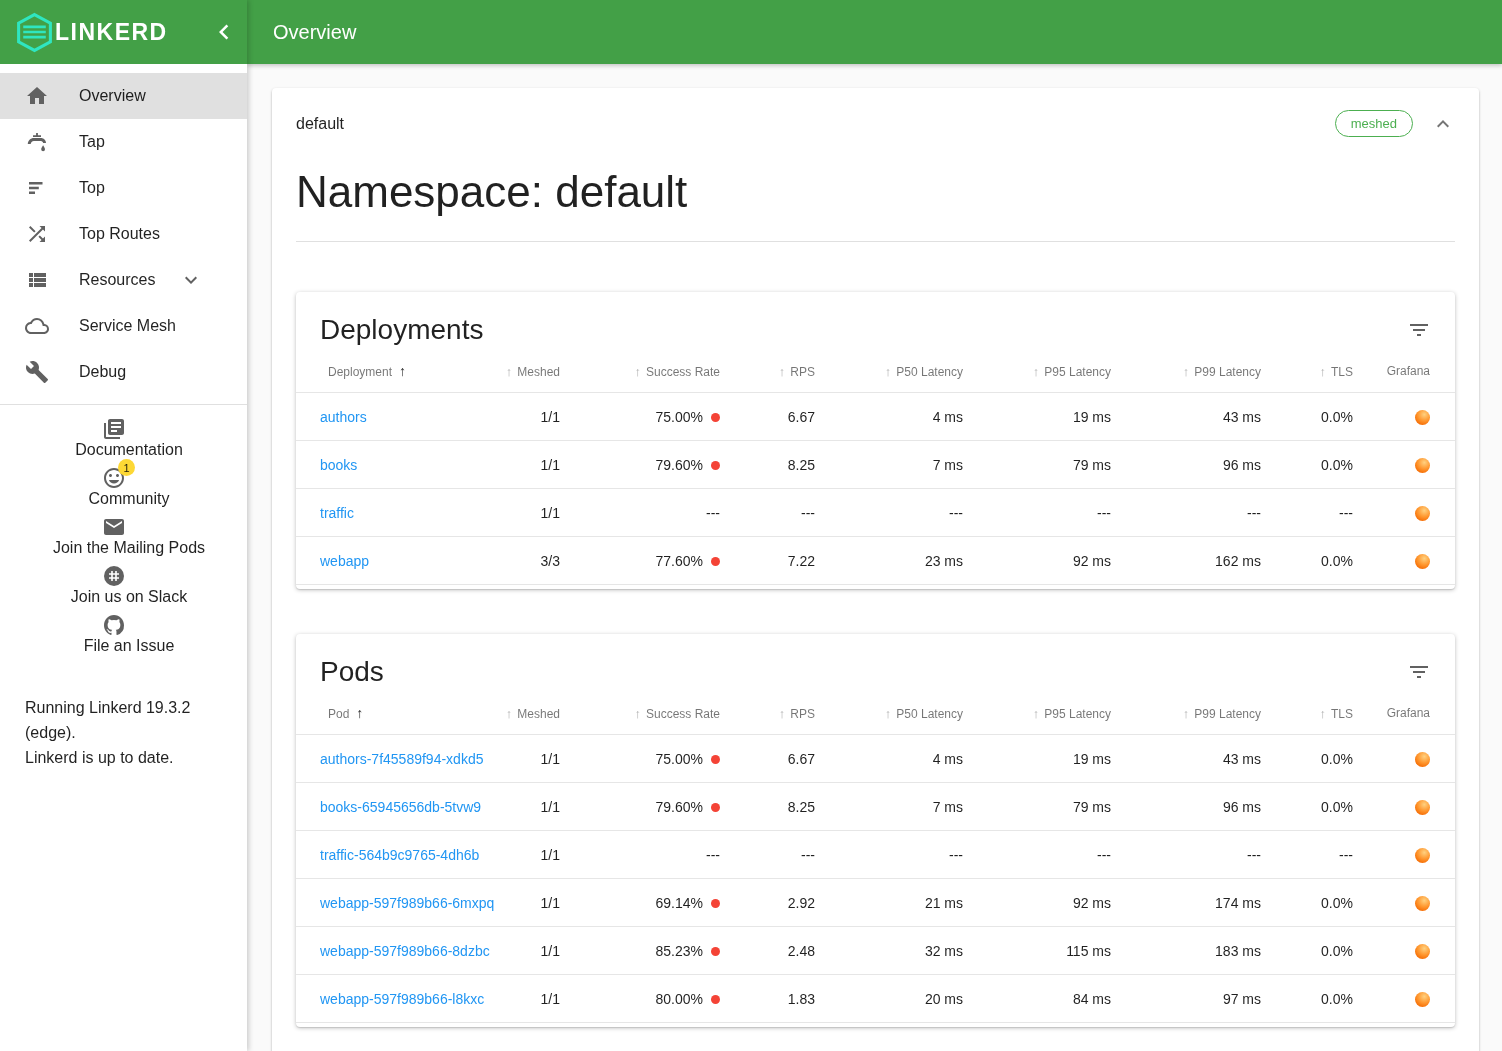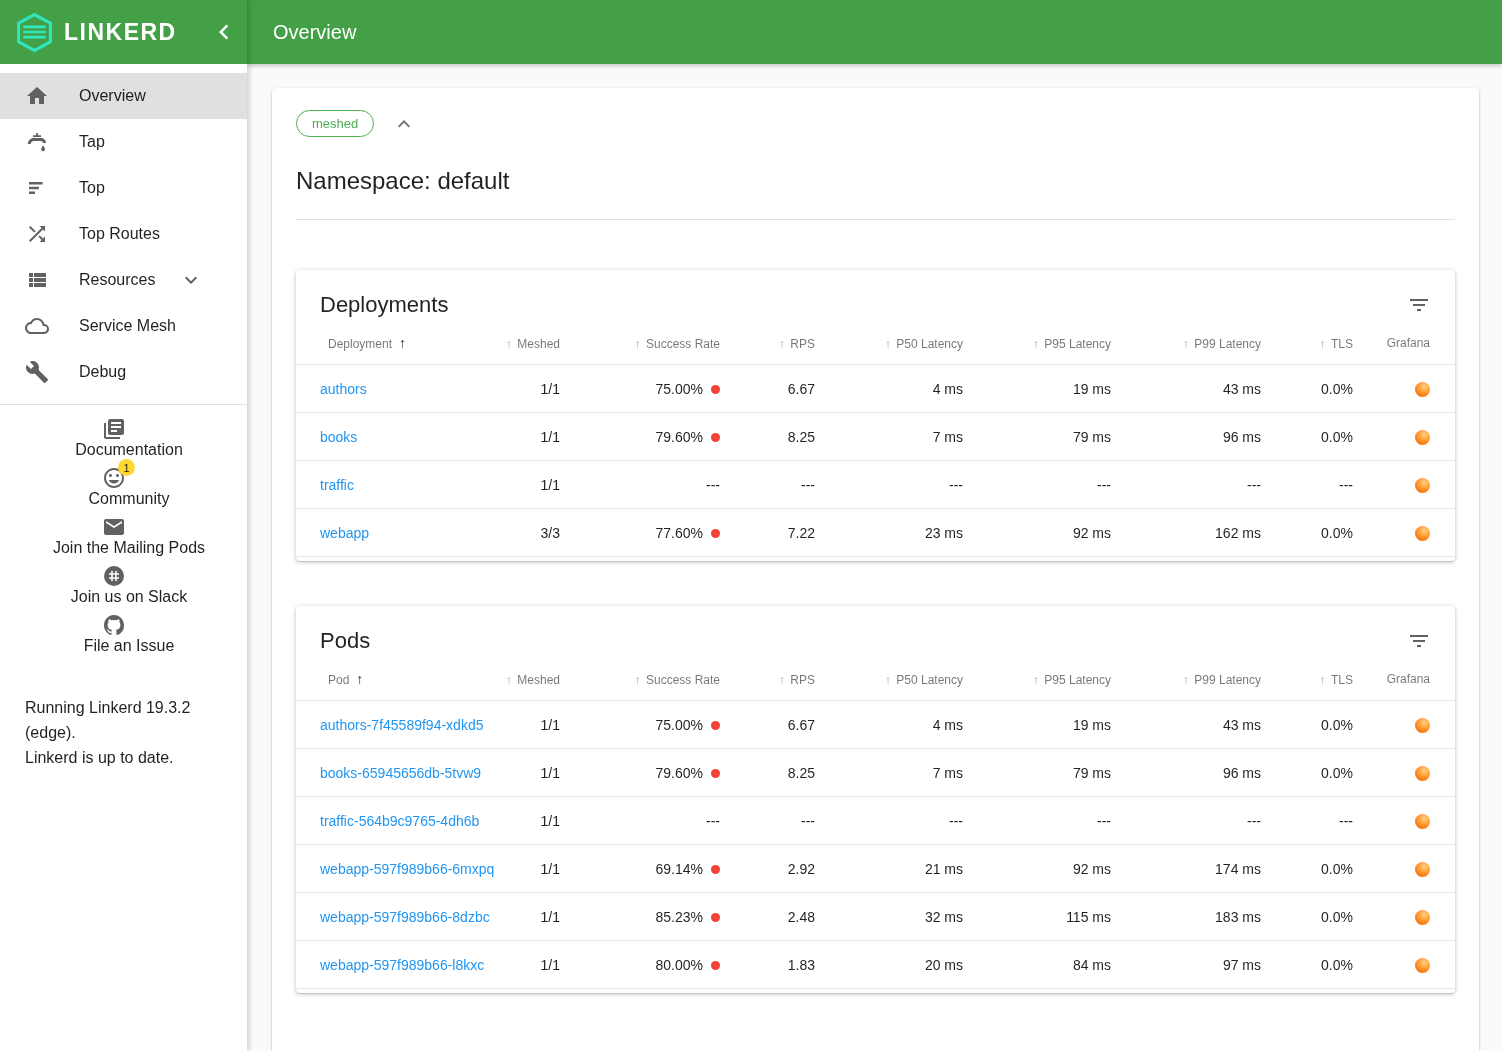--- a/index.html
+++ b/index.html
@@ -15,21 +15,21 @@
   .sidebar {
     width: 247px; flex: 0 0 247px; background: #fff;
     box-shadow: 2px 0 5px rgba(0,0,0,0.18);
     display: flex; flex-direction: column; z-index: 3;
   }
   .sidebar-header {
     height: 64px; flex: 0 0 64px;
     background: var(--appbar-green, #43a047);
     display: flex; align-items: center; padding: 0 8px 0 14px;
   }
-  .brand { display: flex; align-items: center; gap: 9px; flex: 1; }
+  .brand { display: flex; align-items: center; flex: 1; }
   .brand-name { color: #fff; font-size: 23px; font-weight: 700; letter-spacing: 1.5px; }
   .collapse-btn { width: 30px; height: 30px; color: #fff; display: flex; align-items: center; justify-content: center; cursor: pointer; }
 
   .nav { padding: 9px 0 6px; }
   .nav-item {
     height: 46px; display: flex; align-items: center;
     padding: 0 14px 0 25px; cursor: pointer; font-size: 16px;
   }
   .nav-item.selected { background: #e0e0e0; }
   .nav-item .mi { margin-right: 30px; }
@@ -72,33 +72,33 @@
   .ns-name { font-size: 16px; font-weight: 500; flex: 1; }
   .pill {
     border: 1px solid var(--meshed-badge-green, #4caf50);
     color: var(--meshed-badge-green, #4caf50);
     border-radius: 16px; padding: 6px 15px; font-size: 13px; line-height: 1;
     cursor: default;
   }
   .ns-collapse { margin-left: 18px; width: 24px; height: 24px; color: #757575; cursor: pointer; }
   .ns-collapse svg { width: 24px; height: 24px; display: block; }
   .ns-title {
-    font-size: 24px; font-weight: 400; margin: 30px 0 0;
+    font-size: 44px; font-weight: 400; margin: 30px 0 0;
     padding-bottom: 24px; border-bottom: 1px solid #e0e0e0;
   }
 
   
   .table-card {
     margin-top: 50px; background: #fff; border-radius: 4px;
     box-shadow: 0 1px 4px rgba(0,0,0,0.25), 0 1px 1px rgba(0,0,0,0.1);
     padding-bottom: 4px;
   }
   .table-card + .table-card { margin-top: 45px; }
   .card-head { display: flex; align-items: center; justify-content: space-between; padding: 22px 24px 2px; }
-  .card-title { font-size: 22px; font-weight: 400; }
+  .card-title { font-size: 28px; font-weight: 400; }
   .filter-btn { width: 24px; height: 24px; color: #616161; cursor: pointer; }
   .filter-btn svg { width: 24px; height: 24px; display: block; }
 
   table { width: 100%; border-collapse: collapse; table-layout: fixed; }
   col.c-meshed { width: 95px; } col.c-success { width: 160px; } col.c-rps { width: 95px; }
   col.c-p50 { width: 148px; } col.c-p95 { width: 148px; } col.c-p99 { width: 150px; }
   col.c-tls { width: 92px; } col.c-graf { width: 90px; }
 
   th {
     font-size: 12px; font-weight: 500; color: rgba(0,0,0,0.54);
@@ -270,20 +270,21 @@
 </aside>
 
 <div class="main">
   <header class="appbar">
     <span class="appbar-title">Overview</span>
   </header>
 
   <div class="content">
     <div class="ns-card">
       <div class="ns-head">
+        <span class="ns-name">default</span>
         <span class="pill">meshed</span>
         <span class="ns-collapse">
           <svg viewBox="0 0 24 24" fill="currentColor">
               <path d="M7.41 15.41L12 10.83l4.59 4.58L18 14l-6-6-6 6z"></path>
             </svg>
         </span>
       </div>
       <h2 class="ns-title">Namespace: default</h2>
 
       <section class="table-card">

